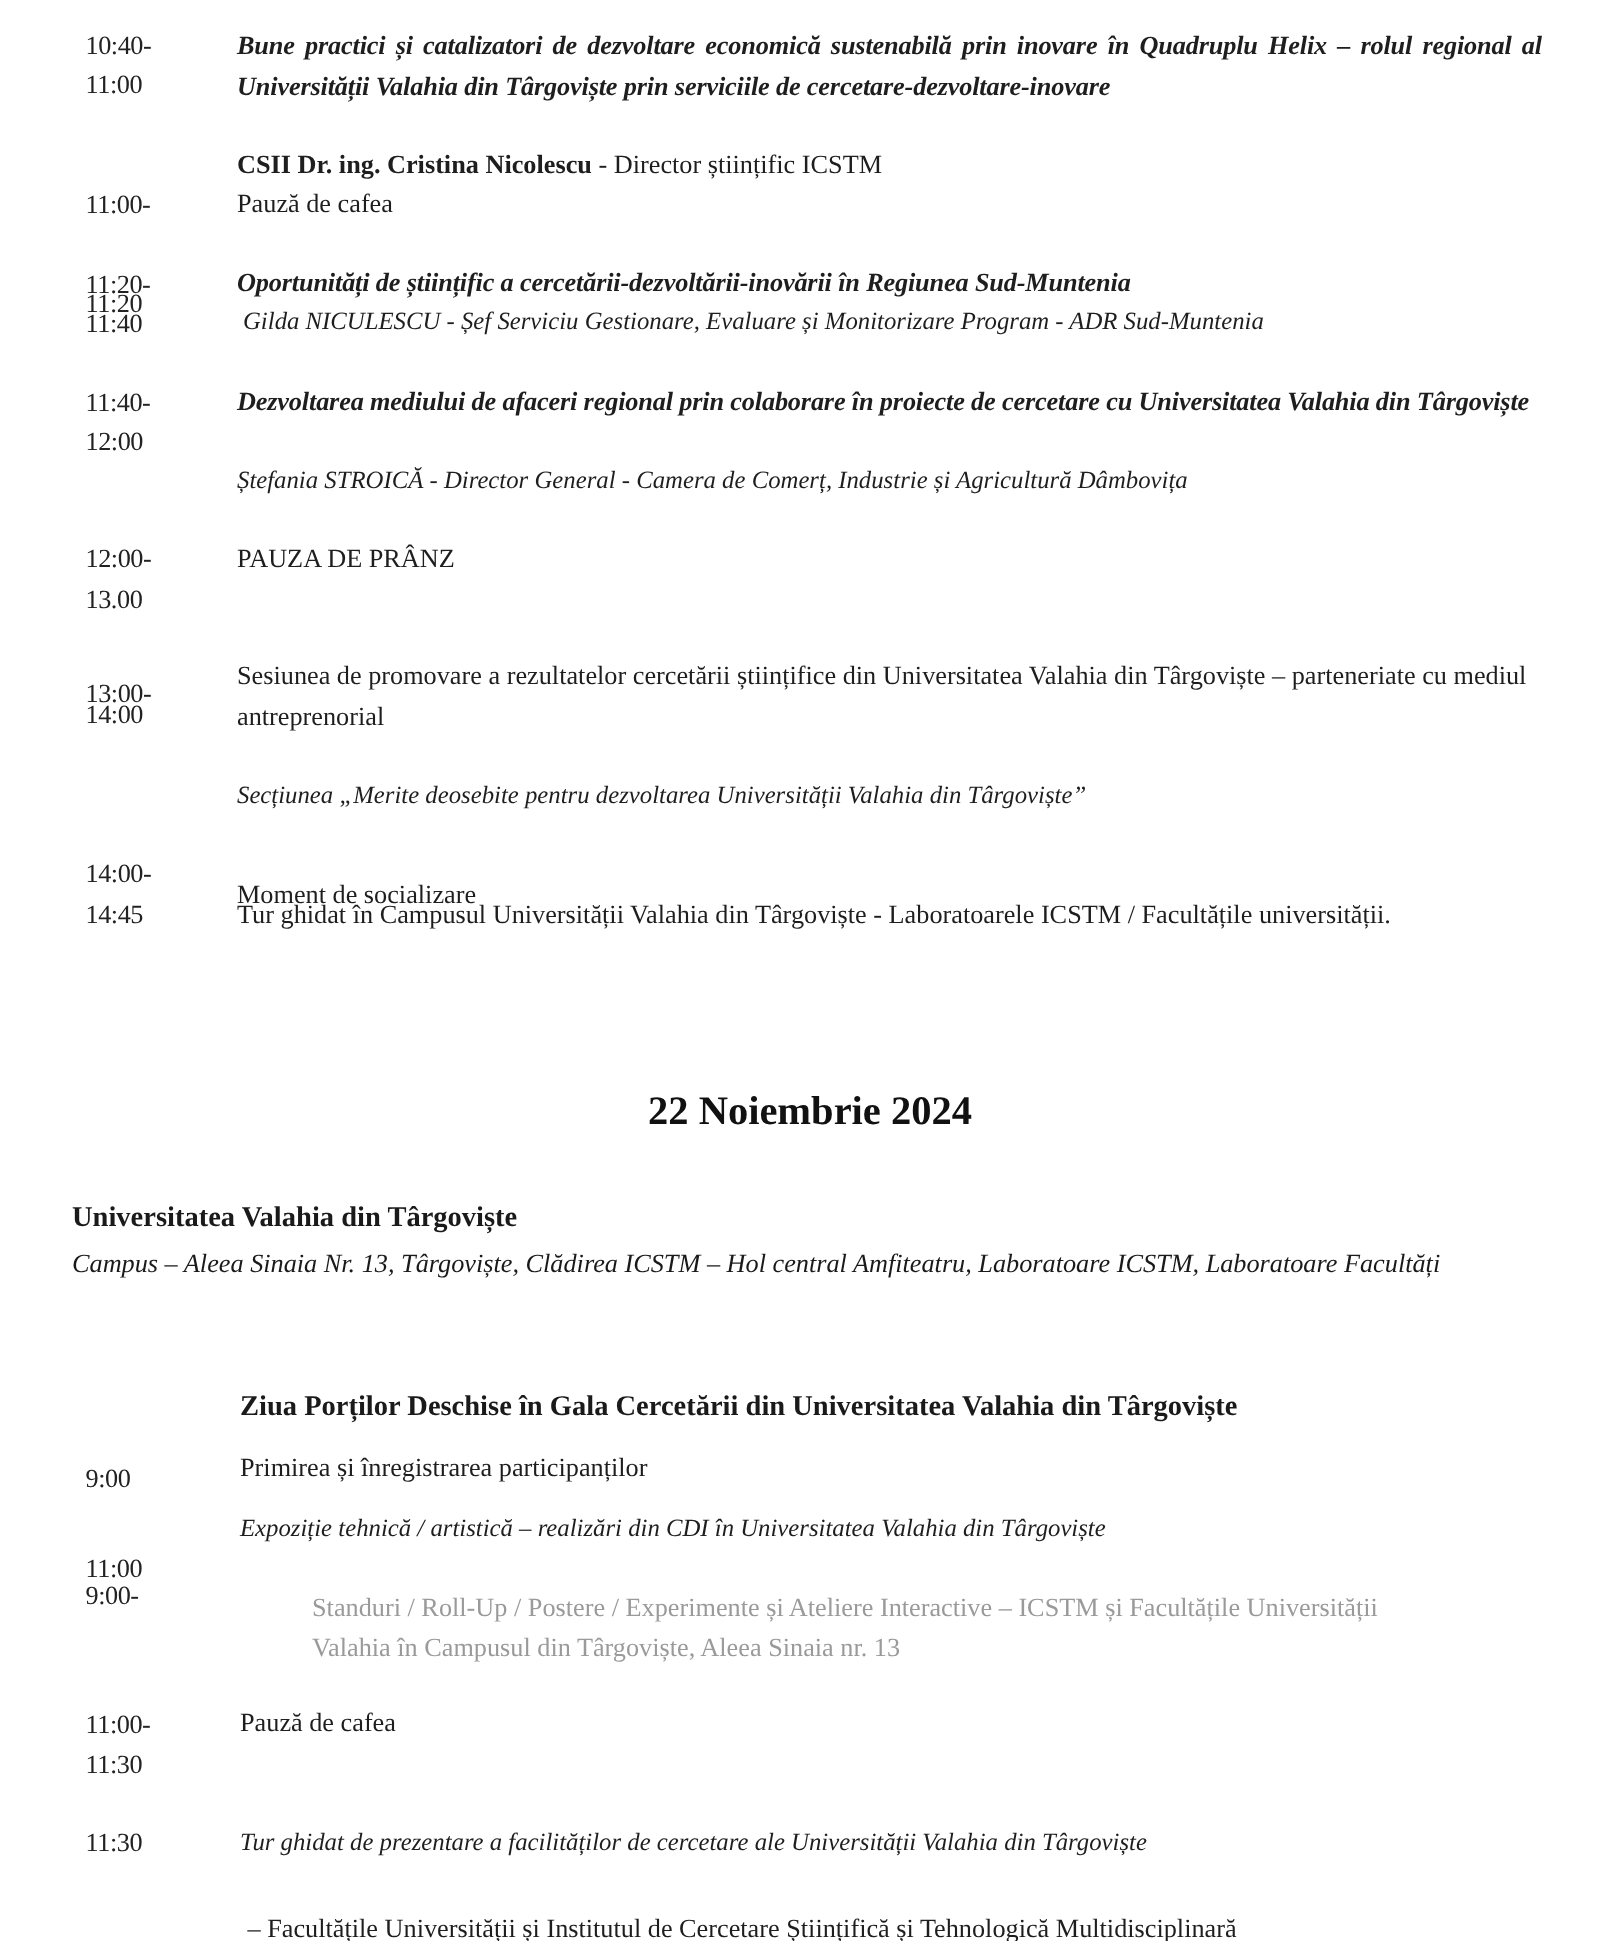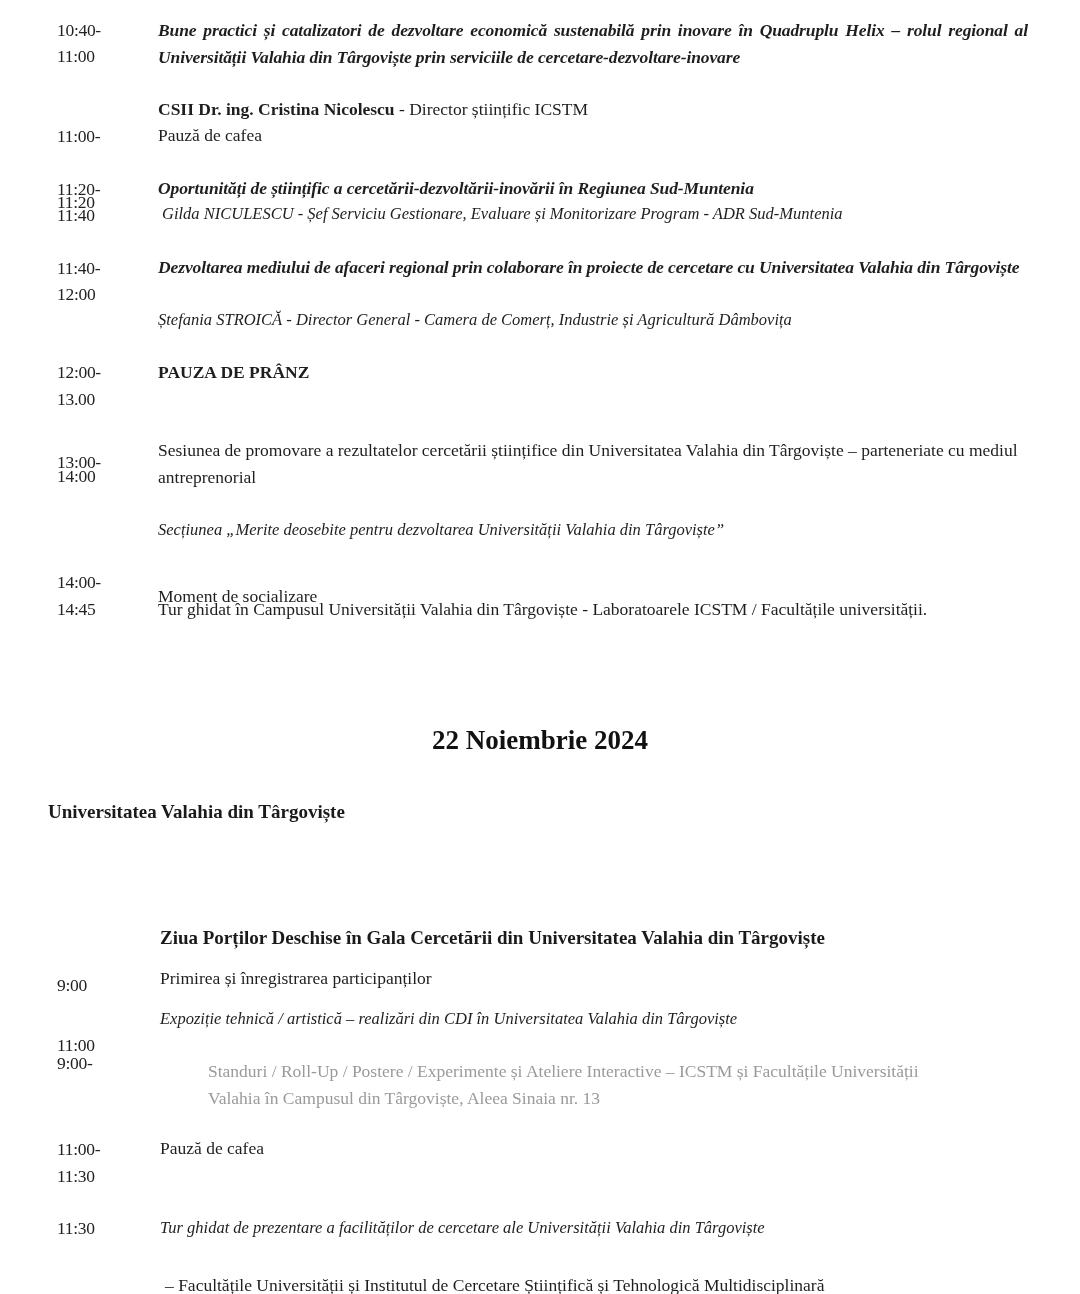--- a/index.html
+++ b/index.html
@@ -67,40 +67,41 @@
   <div class="row">
     <div class="time" style="top:255px;">11:40-</div>
     <div class="time" style="top:281px;">12:00</div>
     <div class="content bi" style="top:254px;">Dezvoltarea mediului de afaceri regional prin colaborare în proiecte de cercetare cu Universitatea Valahia din Târgoviște</div>
     <div class="content it" style="top:307px;">Ștefania STROICĂ -  Director General - Camera de Comerț, Industrie și Agricultură Dâmbovița</div>
   </div>
 
   <div class="row">
     <div class="time" style="top:359px;">12:00-</div>
     <div class="time" style="top:386px;">13.00</div>
-    <div class="content" style="top:359px;font-weight:bold;">PAUZA DE PRÂNZ</div>
+    <div class="content" style="top:359px;">PAUZA DE PRÂNZ</div>
   </div>
 
   <div class="row">
     <div class="time" style="top:437px;margin-top:12px;">13:00-</div>
     <div class="time" style="top:463px;">14:00</div>
     <div class="content" style="top:437px;">Sesiunea de promovare a rezultatelor cercetării științifice din Universitatea Valahia din Târgoviște – parteneriate cu mediul antreprenorial</div>
     <div class="content it" style="top:517px;">Secțiunea „Merite deosebite pentru dezvoltarea Universității Valahia din Târgoviște”</div>
   </div>
 
   <div class="row">
     <div class="time" style="top:569px;">14:00-</div>
     <div class="time" style="top:596px;">14:45</div>
     <div class="content" style="top:583px;">Moment de socializare</div>
     <div class="content" style="top:596px;">Tur ghidat în Campusul Universității Valahia din Târgoviște - Laboratoarele ICSTM / Facultățile universității.</div>
   </div>
 
   <div class="date-heading">22 Noiembrie 2024</div>
 
   <div class="venue" style="top:798px; font-weight:bold; font-size:19px;">Universitatea Valahia din Târgoviște</div>
+  <div class="venue it" style="top:829px; font-size:17.5px;">Campus – Aleea Sinaia Nr. 13, Târgoviște, Clădirea ICSTM – Hol central Amfiteatru, Laboratoare ICSTM, Laboratoare Facultăți</div>
 
   <div class="section-title">Ziua Porților Deschise în Gala Cercetării din Universitatea Valahia din Târgoviște</div>
 
   <div class="row">
     <div class="time" style="top:972px;">9:00</div>
     <div class="content" style="top:965px; left:160px;">Primirea și înregistrarea participanților</div>
   </div>
 
   <div class="row">
     <div class="time" style="top:1050px;">9:00-</div>

